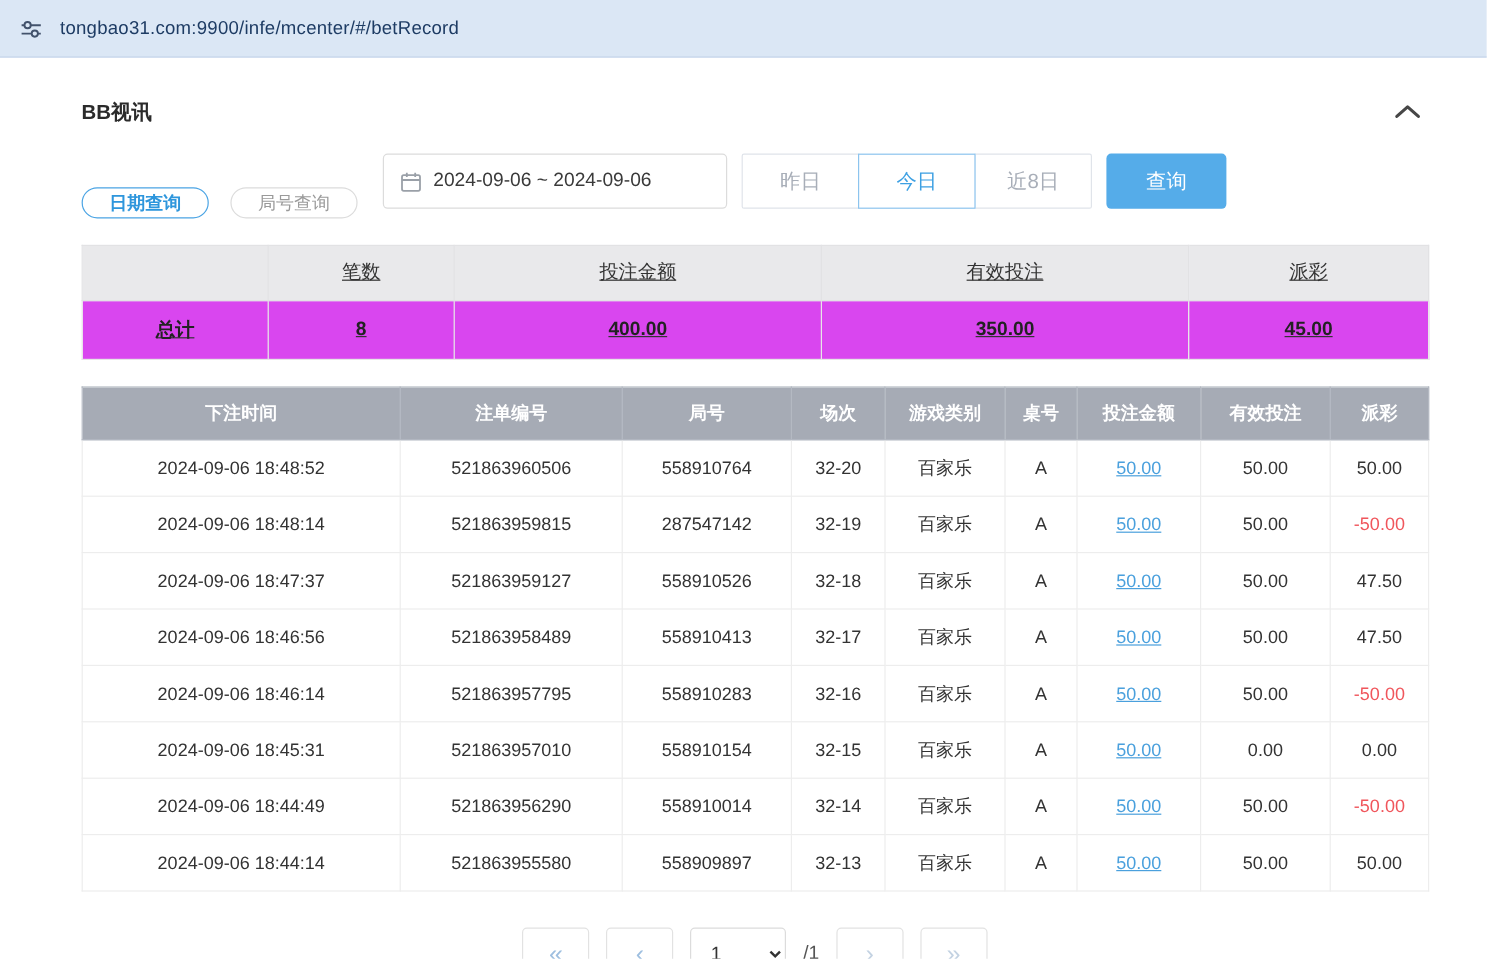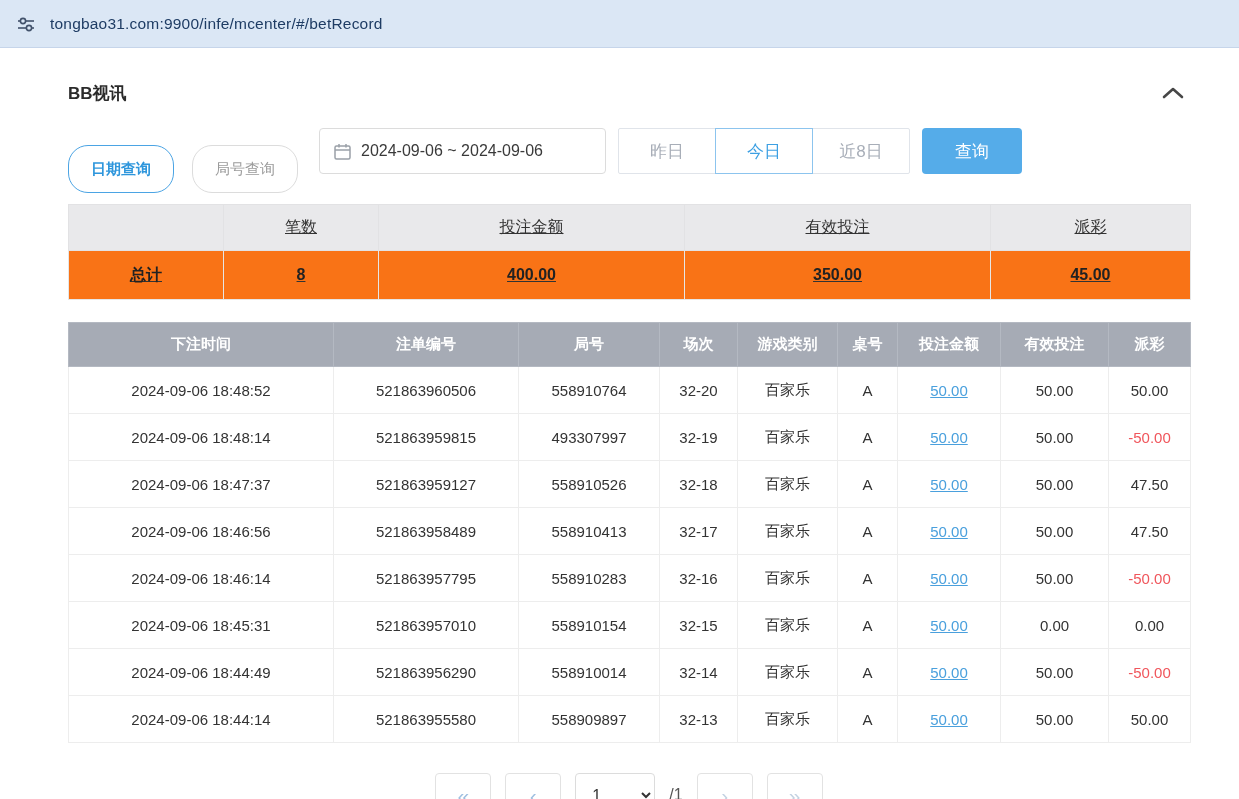--- a/index.html
+++ b/index.html
@@ -37,21 +37,21 @@
   .chevron-up { width: 22px; height: 18px; cursor: pointer; margin-right: 6px; }
 
   
   .filter-row {
     margin-top: 22px;
     display: flex;
     align-items: center;
     height: 46px;
   }
   .pill {
-    height: 48px;
+    height: 26px;
     padding: 0 22px;
     border-radius: 20px;
     background: #fff;
     font-size: 15px;
     font-family: inherit;
     cursor: pointer;
     margin-top: 36px;
   }
   .pill.active { border: 1px solid #4ba4e4; color: #2e96dc; font-weight: bold; }
   .pill.inactive { border: 1px solid #dcdcdc; color: #9a9a9a; }
@@ -92,21 +92,21 @@
 
   
   table { border-collapse: collapse; table-layout: fixed; }
   .summary-table { width: 1122px; margin-top: 30px; text-decoration: underline; }
   .summary-table th {
     background: #e9e9eb; height: 46px;
     font-size: 16px; font-weight: 500; color: #333;
     border: 1px solid #e2e2e4; text-align: center;
   }
   .summary-table td {
-    height: 49px; background: #f97316;
+    height: 49px; background: #d946ef;
     font-size: 16px; font-weight: bold; color: #222;
     border: 1px solid #e6e6e6; text-align: center;
   }
 
   
   .bet-table { width: 1122px; margin-top: 22px; border-radius: 15px; }
   .bet-table th {
     background: #a6abb5; color: #ffffff;
     height: 44px; font-size: 15px; font-weight: bold;
     border: 1px solid #b4b9c2; text-align: center;
@@ -251,21 +251,21 @@
         <td>32-20</td>
         <td>百家乐</td>
         <td>A</td>
         <td><a class="bet-link">50.00</a></td>
         <td>50.00</td>
         <td class="payout-cell" data-negative="false">50.00</td>
       </tr>
       <tr>
         <td>2024-09-06 18:48:14</td>
         <td>521863959815</td>
-        <td>493307997</td>
+        <td>287547142</td>
         <td>32-19</td>
         <td>百家乐</td>
         <td>A</td>
         <td><a class="bet-link">50.00</a></td>
         <td>50.00</td>
         <td class="payout-cell" data-negative="true">-50.00</td>
       </tr>
       <tr>
         <td>2024-09-06 18:47:37</td>
         <td>521863959127</td>

